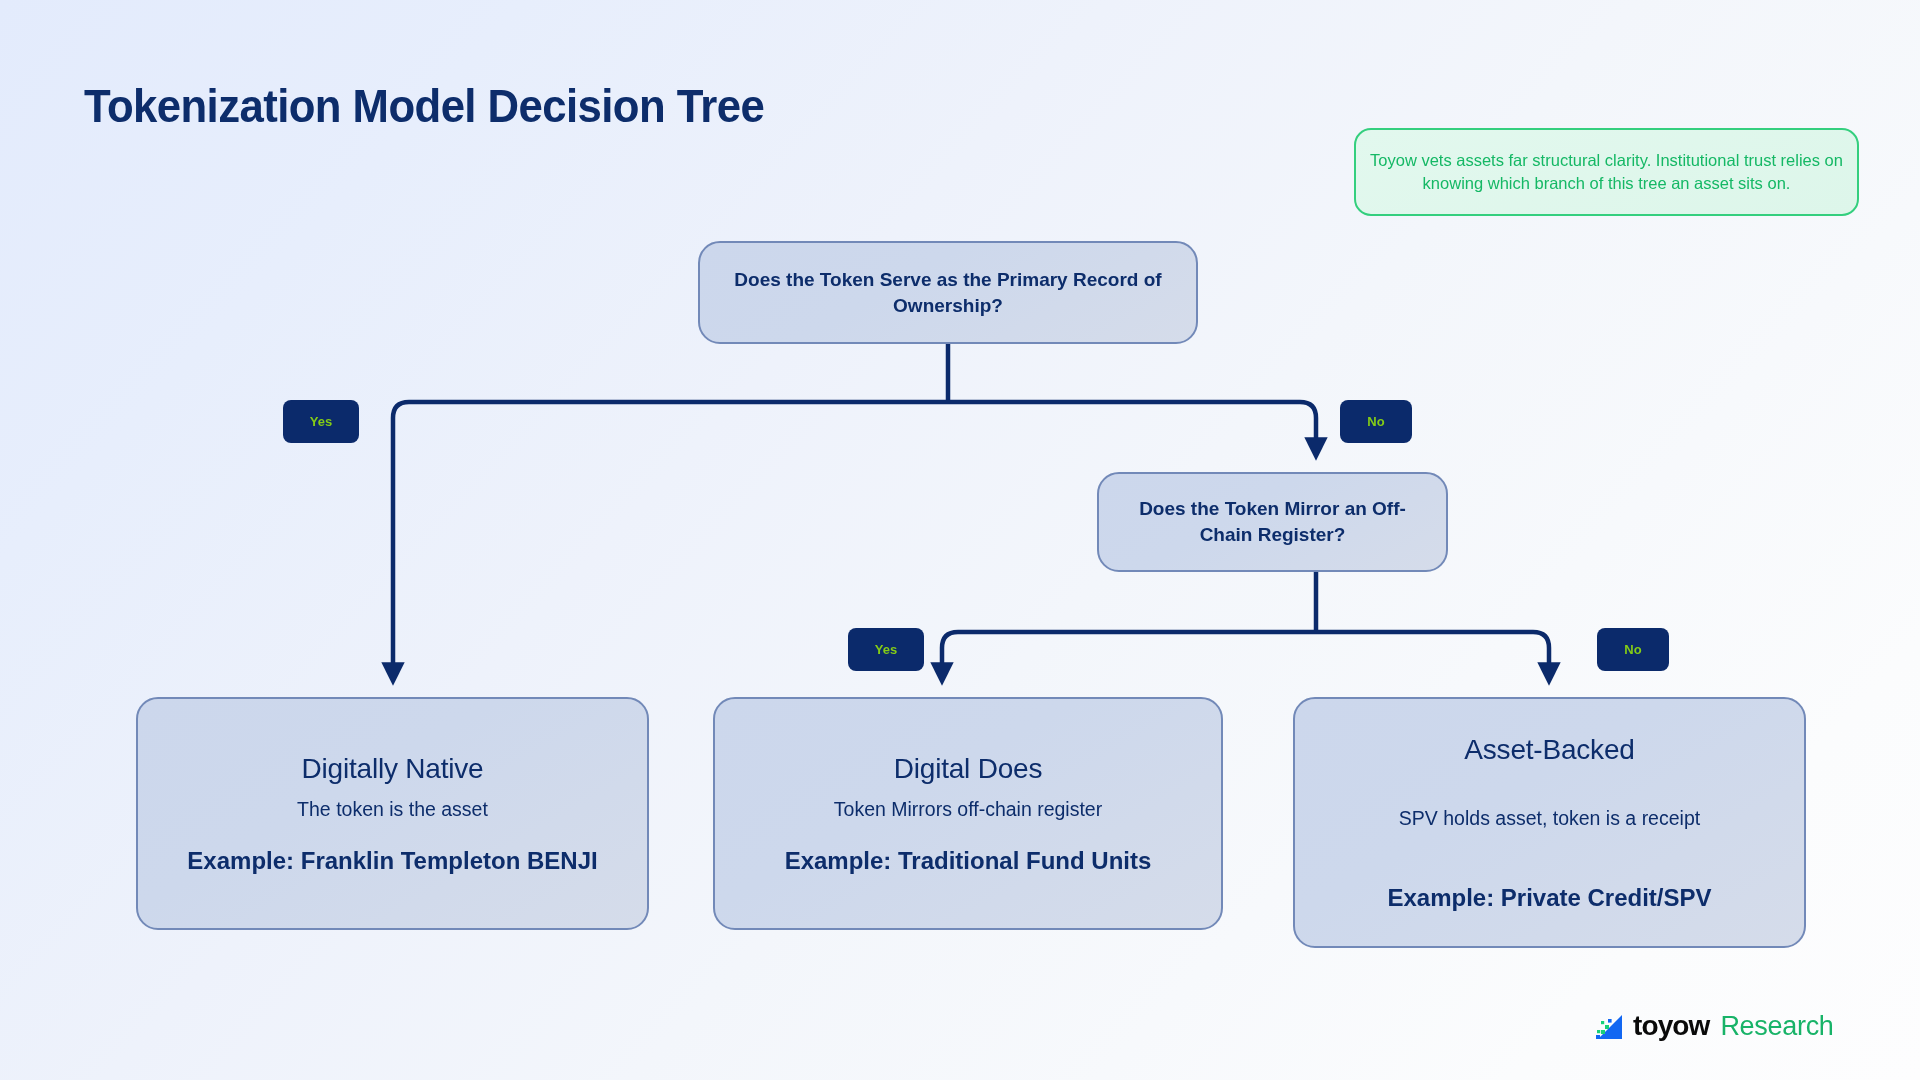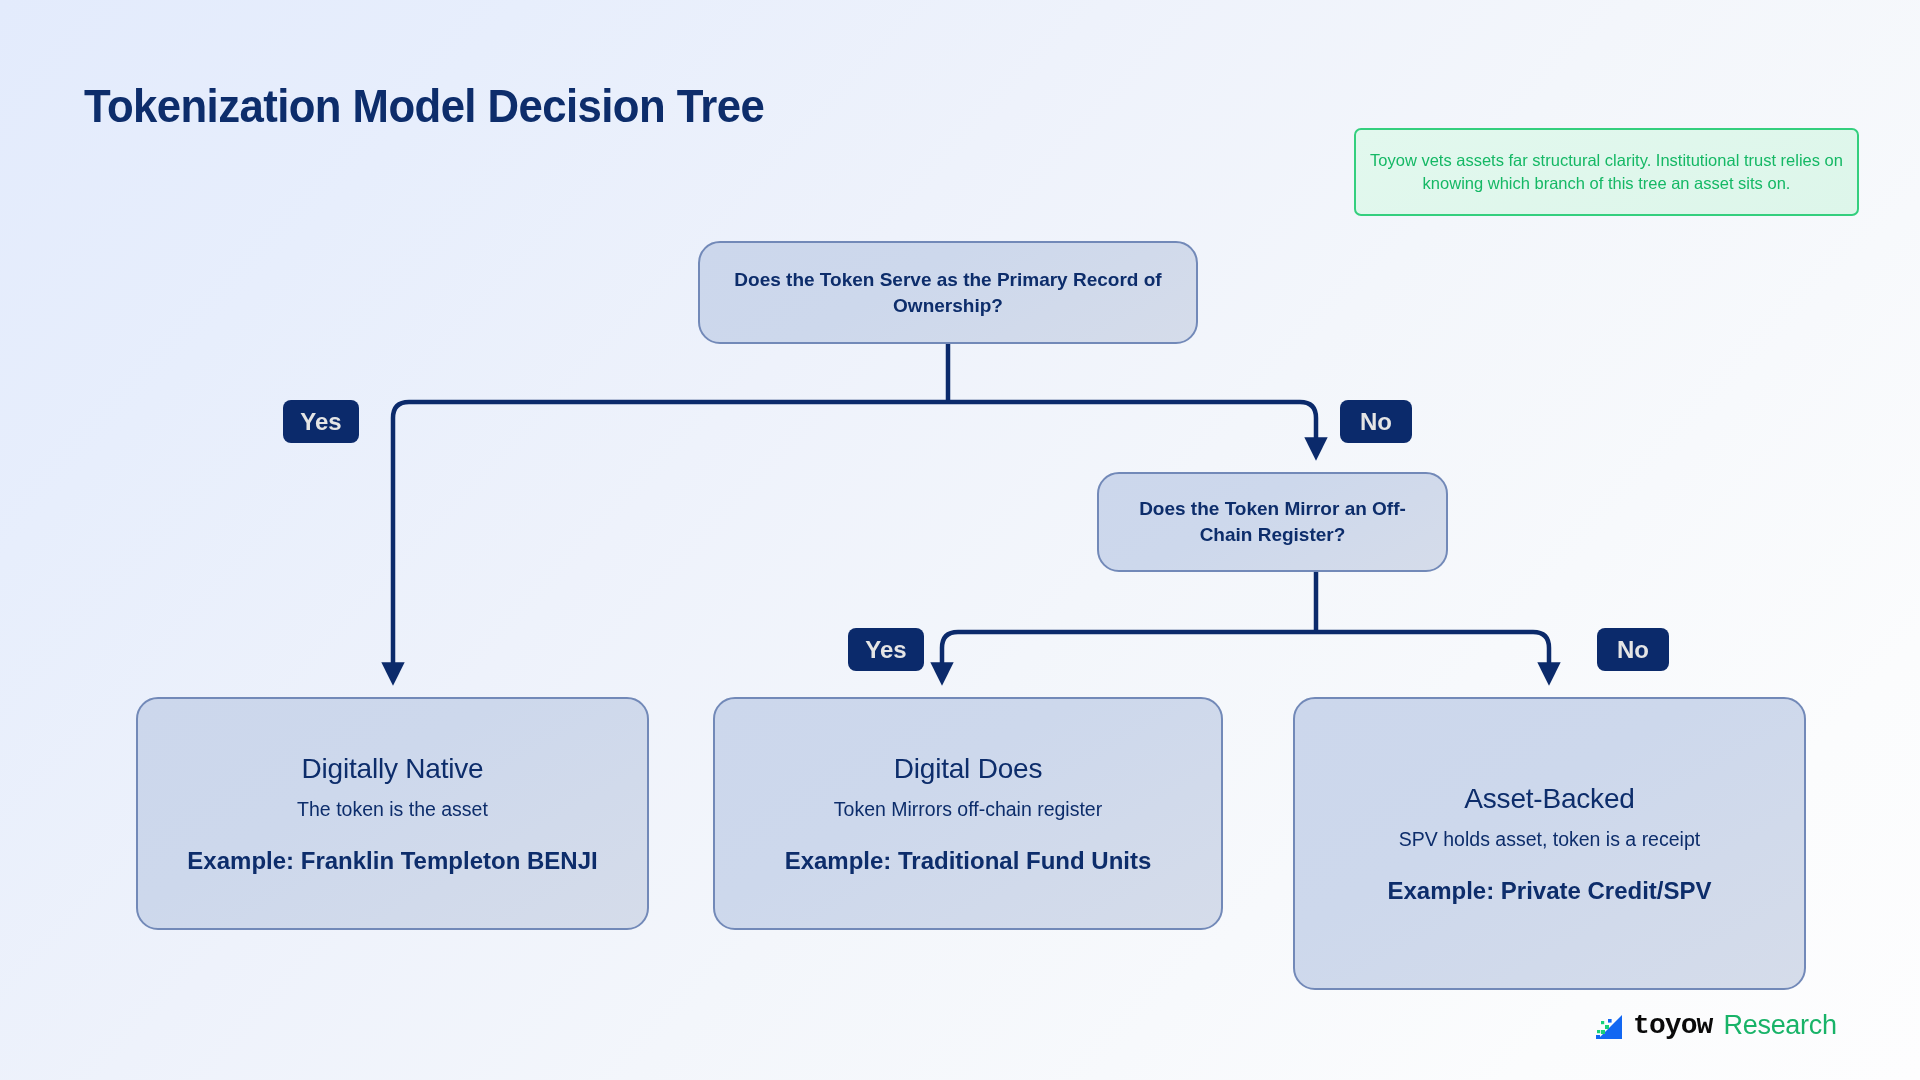--- a/index.html
+++ b/index.html
@@ -38,21 +38,21 @@
     transform-origin:left center;
   }
 
   
   #callout {
     position:absolute;
     left:1354px; top:128px;
     width:505px; height:88px;
     background:linear-gradient(160deg,#e2f8ee 0%,#ddf6ea 100%);
     border:2px solid #34cf7e;
-    border-radius:7px;
+    border-radius:17px;
     display:flex; align-items:center; justify-content:center;
     padding:6px 14px;
   }
   #callout-text {
     font-size:16.5px;
     line-height:1.37;
     color:#15b865;
     text-align:center;
   }
 
@@ -98,49 +98,49 @@
   .leaf-example {
     font-size:24px;
     font-weight:bold;
   }
 
   
   #node-root      { left:698px;  top:241px; width:500px;  height:103px; }
   #node-mirror    { left:1097px; top:472px; width:351px;  height:100px; }
   #node-native    { left:136px;  top:697px; width:513px;  height:233px; }
   #node-twin      { left:713px;  top:697px; width:510px;  height:233px; }
-  #node-backed    { left:1293px; top:697px; width:513px;  height:293px; }
+  #node-backed    { left:1293px; top:697px; width:513px;  height:251px;gap:28px; }
 
   
   .pill {
     position:absolute;
     background:#0b2a6b;
-    color:#e5e5e5;
+    color:#84cc16;
     border-radius:8px;
-    font-size:24px;
+    font-size:13px;
     font-weight:bold;
     display:flex;
     align-items:center;
     justify-content:center;
   }
   #pill-yes-1 { left:283px;  top:400px; width:76px; height:43px; }
   #pill-no-1  { left:1340px; top:400px; width:72px; height:43px; }
   #pill-yes-2 { left:848px;  top:628px; width:76px; height:43px; }
   #pill-no-2  { left:1597px; top:628px; width:72px; height:43px; }
 
   
   #logo {
     position:absolute;
     left:1596px; top:1010px;
     display:flex; align-items:center; gap:11px;
   }
   #logo-mark { width:26px; height:26px; display:block; }
   #logo-word {
     font-size:28px; font-weight:bold;
-    color:#0a0a0a; letter-spacing:-0.9px;font-family:Liberation Mono, monospace;
+    color:#0a0a0a; letter-spacing:-0.9px;
   }
   #logo-suffix {
     font-size:27px; font-weight:400;
     color:#18b368; letter-spacing:-0.3px;
   }
 </style>
 </head>
 <body>
 
 <div id="canvas">

